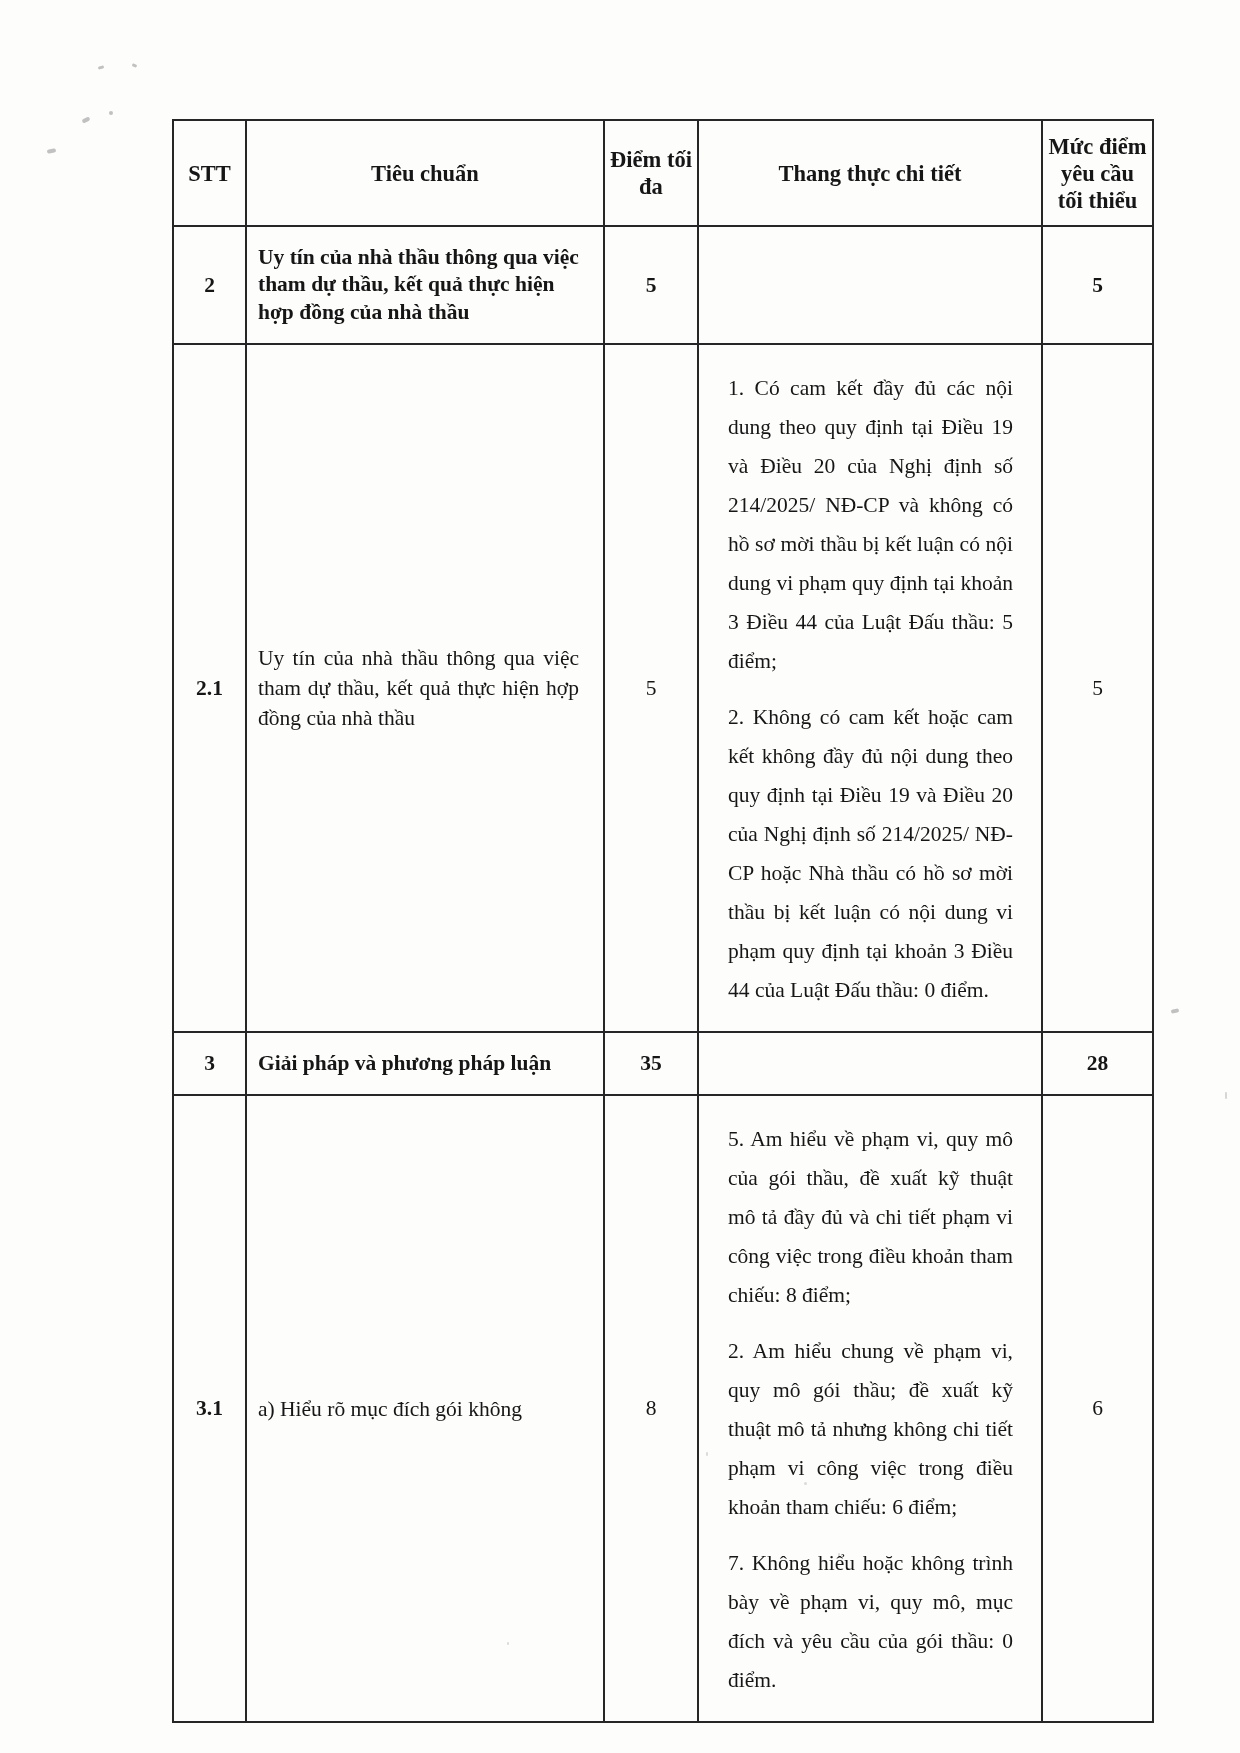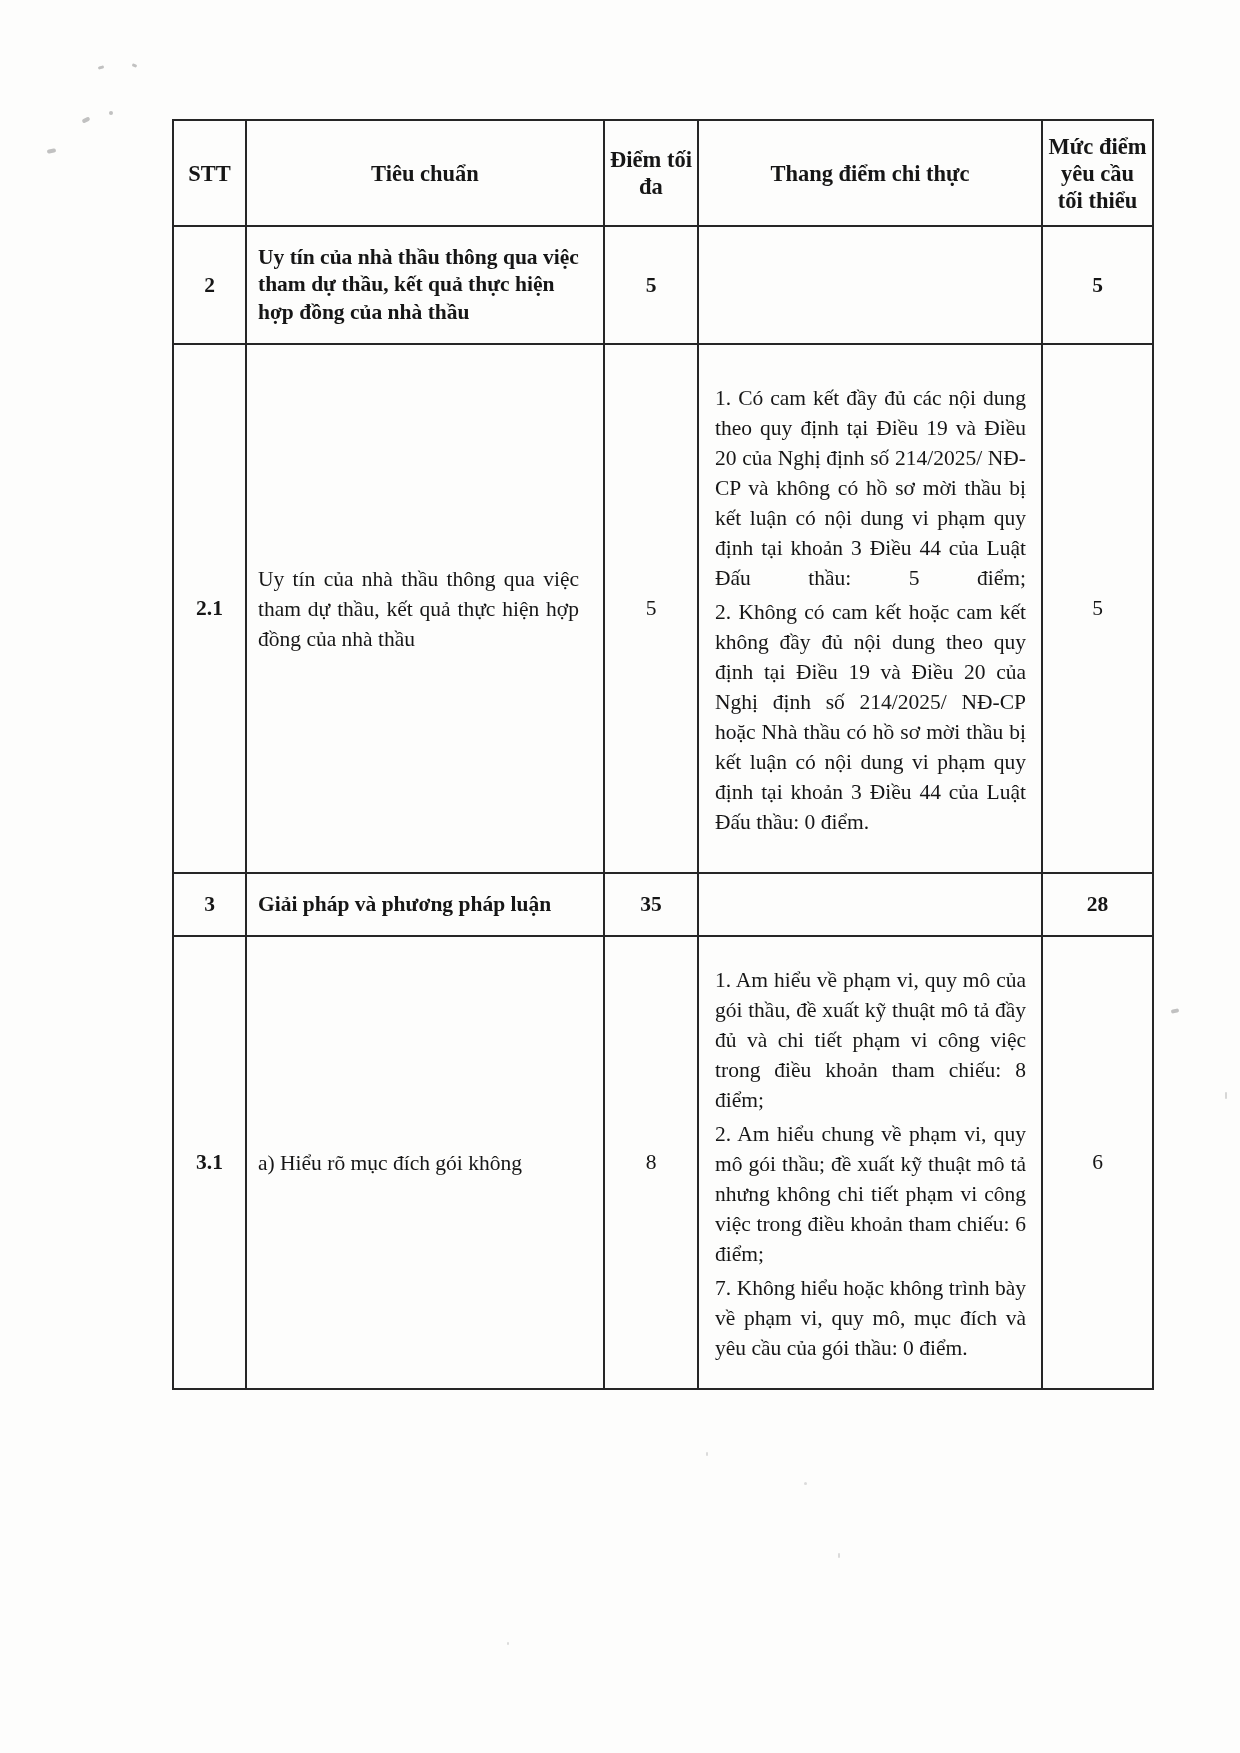--- a/index.html
+++ b/index.html
@@ -40,23 +40,23 @@
     line-height:28px;
     padding:4px 24px 4px 11px;
   }
   .c-crit.justify { text-align:justify; line-height:30px; }
   .c-score { text-align:center; }
   .c-scale {
     vertical-align:top;
     padding:7px 11px 4px 12px;
   }
   .c-scale p {
-    margin:4px;
+    margin:17px;
     text-align:justify;
-    line-height:30px;
+    line-height:39px;
   }
   .c-scale p.force-last { text-align-last:justify; }
   .bold { font-weight:bold; }
   .fs22 { font-size:22px; }
   
   .speck {
     position:absolute;
     background:#8f8f8f;
     opacity:0.55;
     border-radius:2px;
@@ -86,21 +86,21 @@
       <col style="width:94px">
       <col style="width:344px">
       <col style="width:111px">
     </colgroup>
 
     <tbody>
         <tr style="height:106px">
       <th>STT</th>
       <th>Tiêu chuẩn</th>
       <th>Điểm tối đa</th>
-      <th>Thang điểm chi thực</th>
+      <th>Thang thực chi tiết</th>
       <th>Mức điểm yêu cầu tối thiểu</th>
     </tr>
 
     <tr style="height:118px">
       <td class="c-stt bold fs22">2</td>
       <td class="c-crit bold" style="line-height:27.5px">Uy tín của nhà thầu thông qua việc tham dự thầu, kết quả thực hiện hợp đồng của nhà thầu</td>
       <td class="c-score bold fs22">5</td>
       <td class="c-scale"></td>
       <td class="c-score bold fs22">5</td>
     </tr>
@@ -122,21 +122,21 @@
       <td class="c-score bold fs22">35</td>
       <td class="c-scale"></td>
       <td class="c-score bold fs22">28</td>
     </tr>
 
     <tr style="height:453px">
       <td class="c-stt">3.1</td>
       <td class="c-crit">a) Hiểu rõ mục đích gói không</td>
       <td class="c-score">8</td>
       <td class="c-scale">
-        <p>1. Am hiểu về phạm vi, quy mô của gói thầu, đề xuất kỹ thuật mô tả đầy đủ và chi tiết phạm vi công việc trong điều khoản tham chiếu: 8 điểm;</p>
+        <p>5. Am hiểu về phạm vi, quy mô của gói thầu, đề xuất kỹ thuật mô tả đầy đủ và chi tiết phạm vi công việc trong điều khoản tham chiếu: 8 điểm;</p>
         <p>2. Am hiểu chung về phạm vi, quy mô gói thầu; đề xuất kỹ thuật mô tả nhưng không chi tiết phạm vi công việc trong điều khoản tham chiếu: 6 điểm;</p>
         <p>7. Không hiểu hoặc không trình bày về phạm vi, quy mô, mục đích và yêu cầu của gói thầu: 0 điểm.</p>
       </td>
       <td class="c-score">6</td>
     </tr>
   </tbody>
     </table>
 
 </div>
 

